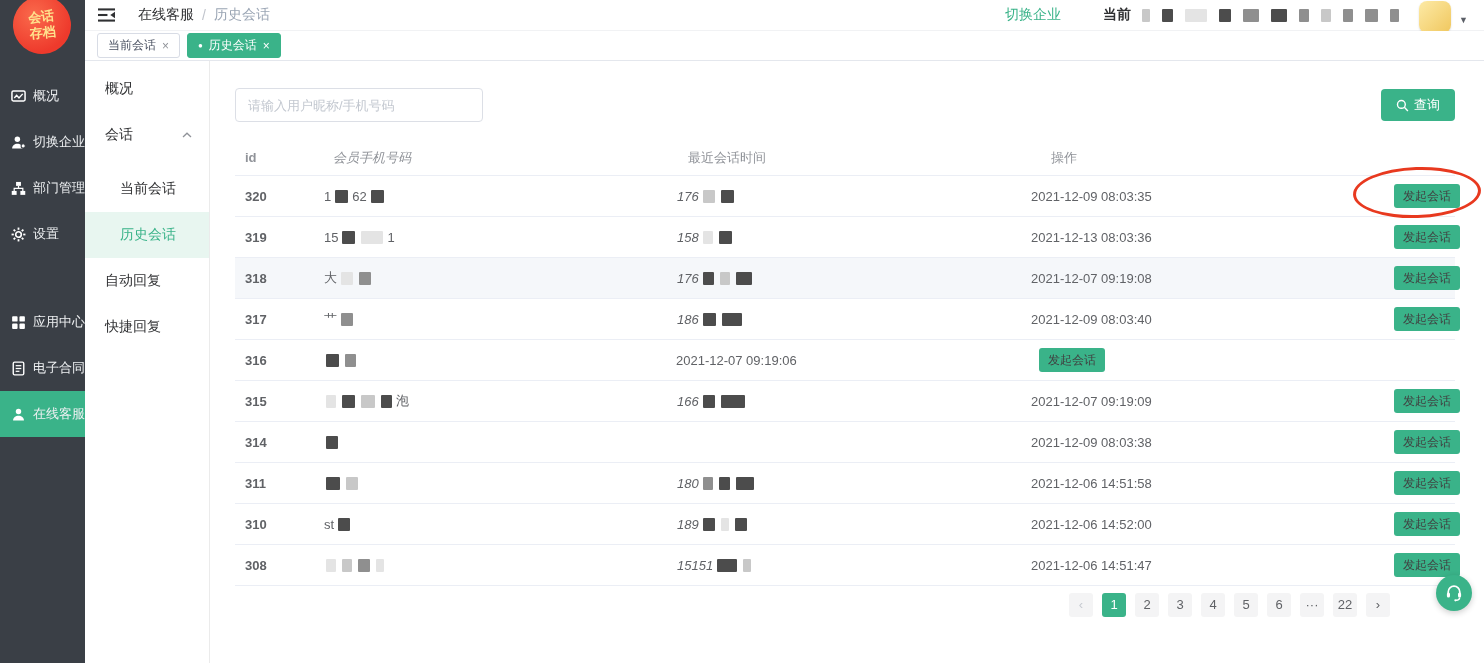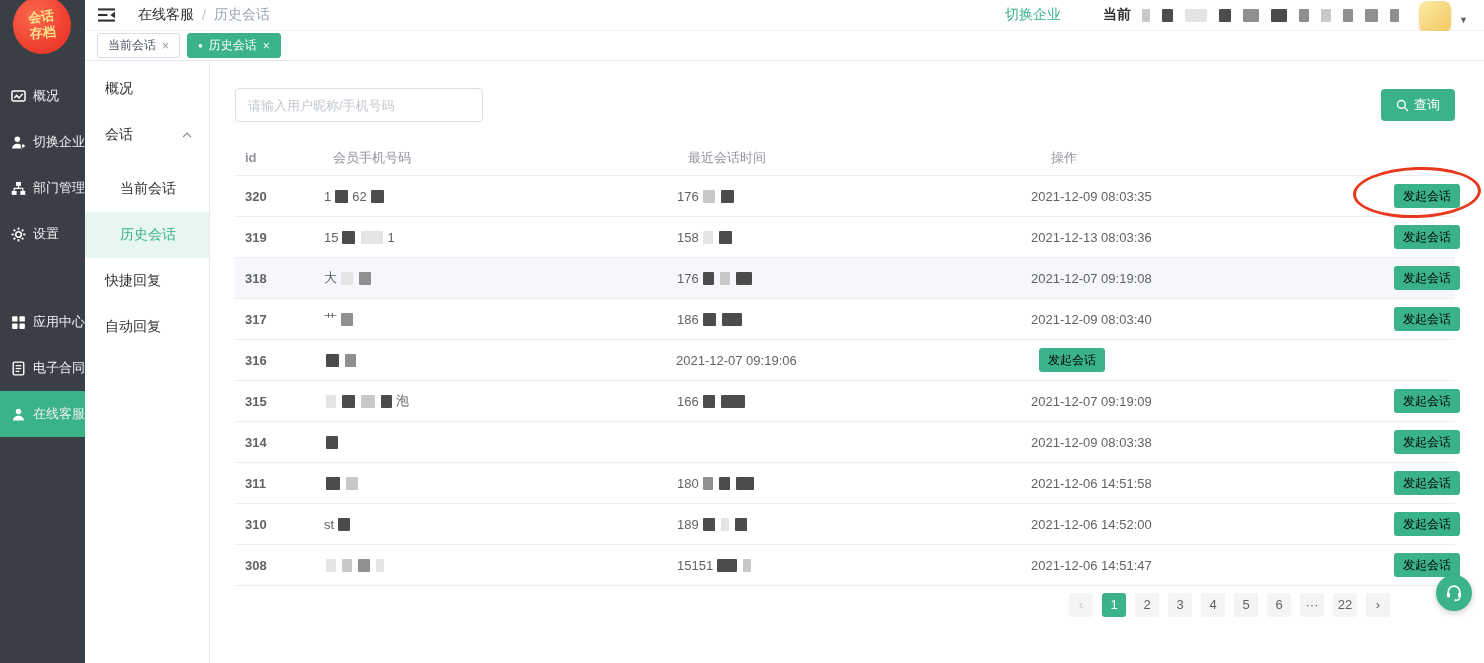--- a/index.html
+++ b/index.html
@@ -61,31 +61,31 @@
   #search-input::placeholder { color:#c3c8d0; }
   #query-btn { position:absolute; right:29px; top:28px; height:32px; padding:0 15px; background:#3ab389;
     border:none; border-radius:4px; color:#fff; font-size:13px; display:flex; align-items:center; gap:5px; cursor:pointer;
     font-family:"Liberation Sans","DejaVu Sans",sans-serif; }
   #table { position:absolute; left:25px; right:29px; top:79px; }
   .t-row { display:flex; align-items:center; height:41px; border-bottom:1px solid #ebeef5; font-size:13px; color:#606266; }
   .t-row.head { height:36px; color:#909399; }
   .t-row.highlight { background:#f5f7fa; }
   .c-id   { width:88px;  padding-left:10px; flex:none;font-weight:bold; }
   .c-nick { width:343px; flex:none; display:flex; align-items:center; }
-  .c-phone{ width:355px; padding-left:10px; flex:none; display:flex; align-items:center; }
+  .c-phone{ width:355px; padding-left:10px; flex:none; display:flex; align-items:center;font-style:italic; }
   .c-time { width:363px; padding-left:10px; flex:none; }
   .c-act  { flex:1; padding-left:10px; display:flex; align-items:center; }
   .head .c-nick { padding-left:0; }
   .rblock { display:inline-block; height:13px; border-radius:1px; margin:0 3px; vertical-align:middle; flex:none; }
   .rb-dark   { background:#4c4c4c; }
   .rb-mid    { background:#8f8f8f; }
   .rb-light  { background:#c8c8c8; }
   .rb-xlight { background:#e4e4e4; }
   .seg-text { margin:0 1px; }
-  .action-btn { width:66px; height:24px; background:#3ab389; color:#000000; border:none; border-radius:3px;
+  .action-btn { width:66px; height:24px; background:#3ab389; color:#404040; border:none; border-radius:3px;
     font-size:12px; cursor:pointer; font-family:"Liberation Sans","DejaVu Sans",sans-serif; }
   
   #annotation-ellipse { position:absolute; left:1353px; top:167px; width:128px; height:51px;
     border:3px solid #e8391f; border-radius:50%; transform:rotate(-2deg); z-index:8; pointer-events:none; }
   
   #pagination { position:absolute; top:532px; right:94px; display:flex; align-items:center; gap:9px; }
   .pg { min-width:24px; height:24px; line-height:24px; text-align:center; padding:0 4px; background:#f4f4f5;
     color:#606266; font-size:13px; border-radius:3px; cursor:pointer; }
   .pg.active { background:#3ab389; color:#fff; }
   .pg.disabled { color:#c6cad1; }
@@ -253,24 +253,24 @@
         </svg>
       </span>
     </div>
     <div class="s-item lvl2 first-sub">
       <span>当前会话</span>
     </div>
     <div class="s-item lvl2 active">
       <span>历史会话</span>
     </div>
     <div class="s-item">
+      <span>自动回复</span>
+    </div>
+    <div class="s-item">
       <span>快捷回复</span>
-    </div>
-    <div class="s-item">
-      <span>自动回复</span>
     </div>
   </div>
 
 <div id="main">
   <input id="search-input" value="" placeholder="请输入用户昵称/手机号码" style="">
   <button id="query-btn">
     <span style="display:flex;">
       <svg viewBox="0 0 14 14" width="13" height="13">
           <circle cx="5.8" cy="5.8" r="4.2" fill="none" stroke="#fff" stroke-width="1.5"></circle>
           <line x1="9" y1="9" x2="12.8" y2="12.8" stroke="#fff" stroke-width="1.5"></line>

